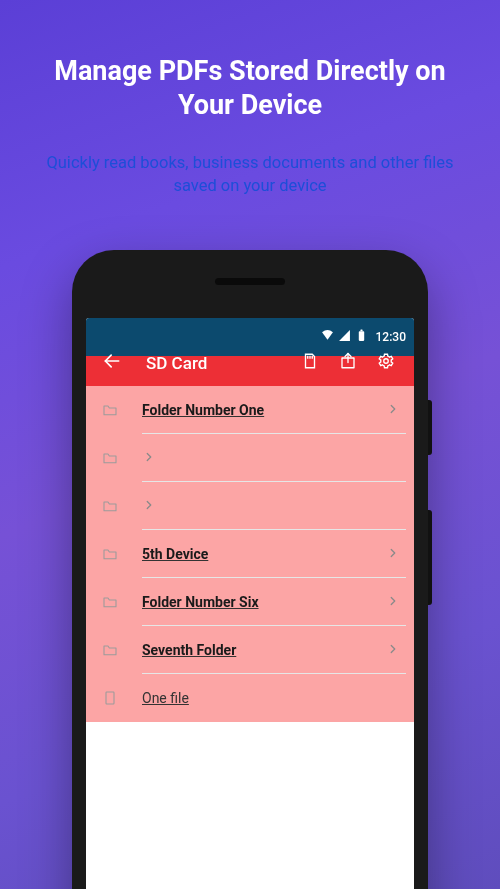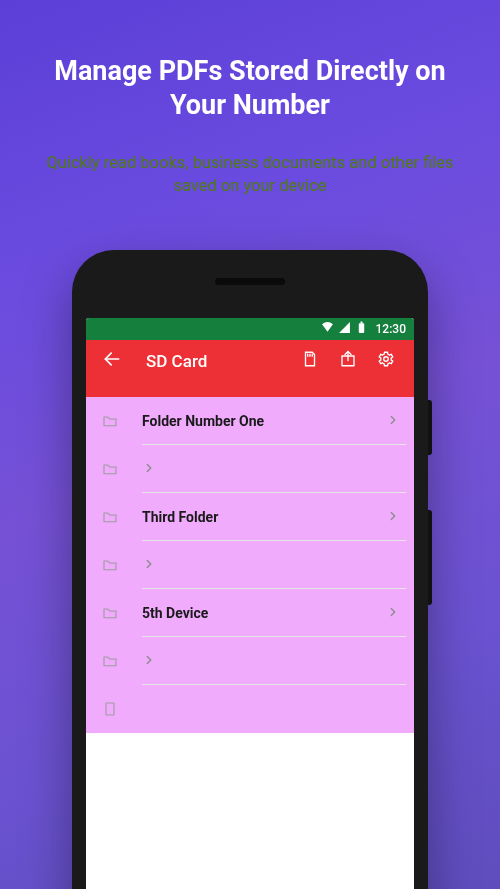--- a/index.html
+++ b/index.html
@@ -17,21 +17,21 @@
   .promo h1 {
     font-size: 27px;
     line-height: 1.25;
     font-weight: 700;
   }
   .promo p {
     margin-top: 28px;
     font-size: 16.5px;
     line-height: 1.4;
     font-weight: 400;
-    color: #4d7c0f;
+    color: #1d4ed8;
   }
   
   .phone {
     position: absolute;
     left: 50%;
     transform: translateX(-50%);
     top: 250px;
     width: 356px;
     height: 700px;
     background: #1a1a1a;
@@ -65,35 +65,35 @@
     left: 14px;
     right: 14px;
     bottom: 0;
     background: #fff;
     border-radius: 3px 3px 0 0;
     overflow: hidden;
     color: #333;
   }
   
   .statusbar {
-    height: 22px;
-    background: #15803d;
+    height: 38px;
+    background: #0c4a6e;
     display: flex;
     align-items: center;
     justify-content: flex-end;
     gap: 4px;
     padding: 0 8px;
     color: #fff;
     font-size: 12px;
   }
   .statusbar .time { margin-left: 4px; font-weight: 500; }
   .statusbar svg { width: 13px; height: 13px; }
   
   .appbar {
-    height: 57px;
+    height: 30px;
     background: #ed2f36;
     display: flex;
     align-items: center;
     padding: 0 10px 16px 8px;
     gap: 6px;
     color: #fff;
   }
   .appbar .title {
     flex: 1;
     font-size: 17px;
@@ -105,21 +105,21 @@
     height: 36px;
     display: flex;
     align-items: center;
     justify-content: center;
     border-radius: 50%;
   }
   .iconbtn svg { width: 20px; height: 20px; stroke: #fff; fill: none; }
   .appbar .right { display: flex; gap: 2px; }
   .appbar .right .iconbtn svg { width: 18px; height: 18px; }
   
-  .list { background: #f0abfc; }
+  .list { background: #fca5a5; text-decoration: underline; }
   .row {
     display: flex;
     align-items: center;
     height: 48px;
     padding: 0 14px 0 16px;
     position: relative;
   }
   .row:not(:last-child)::after {
     content: "";
     position: absolute;
@@ -140,21 +140,21 @@
     font-weight: 700;
     color: #1a1a1a;
   }
   .row.file .label { font-weight: 400; color: #333; }
   .row .chev svg { width: 14px; height: 14px; stroke: #8a8a8a; fill: none; }
 </style>
 </head>
 <body>
 
 <div class="promo">
-  <h1>Manage PDFs Stored Directly on Your Number</h1>
+  <h1>Manage PDFs Stored Directly on Your Device</h1>
   <p>Quickly read books, business documents and other files saved on your device</p>
 </div>
 
 <div class="phone">
   <div class="speaker"></div>
   <div class="screen">
 
     <div class="statusbar">
       <span>
         <svg viewBox="0 0 24 24">
@@ -237,31 +237,20 @@
           <span class="chev"><svg viewBox="0 0 24 24" stroke-width="2.2" stroke-linecap="round" stroke-linejoin="round">
               <polyline points="9 6 15 12 9 18"></polyline>
             </svg></span>
         </div>
         <div class="row">
           <span class="icon">
             <svg viewBox="0 0 24 24" stroke-width="1.6" stroke-linejoin="round">
               <path d="M3 6h6l2 3h10v10H3z"></path>
             </svg>
           </span>
-          <span class="label">Third Folder</span>
-          <span class="chev"><svg viewBox="0 0 24 24" stroke-width="2.2" stroke-linecap="round" stroke-linejoin="round">
-              <polyline points="9 6 15 12 9 18"></polyline>
-            </svg></span>
-        </div>
-        <div class="row">
-          <span class="icon">
-            <svg viewBox="0 0 24 24" stroke-width="1.6" stroke-linejoin="round">
-              <path d="M3 6h6l2 3h10v10H3z"></path>
-            </svg>
-          </span>
           <span class="chev"><svg viewBox="0 0 24 24" stroke-width="2.2" stroke-linecap="round" stroke-linejoin="round">
               <polyline points="9 6 15 12 9 18"></polyline>
             </svg></span>
         </div>
         <div class="row">
           <span class="icon">
             <svg viewBox="0 0 24 24" stroke-width="1.6" stroke-linejoin="round">
               <path d="M3 6h6l2 3h10v10H3z"></path>
             </svg>
           </span>
@@ -269,27 +258,40 @@
           <span class="chev"><svg viewBox="0 0 24 24" stroke-width="2.2" stroke-linecap="round" stroke-linejoin="round">
               <polyline points="9 6 15 12 9 18"></polyline>
             </svg></span>
         </div>
         <div class="row">
           <span class="icon">
             <svg viewBox="0 0 24 24" stroke-width="1.6" stroke-linejoin="round">
               <path d="M3 6h6l2 3h10v10H3z"></path>
             </svg>
           </span>
+          <span class="label">Folder Number Six</span>
+          <span class="chev"><svg viewBox="0 0 24 24" stroke-width="2.2" stroke-linecap="round" stroke-linejoin="round">
+              <polyline points="9 6 15 12 9 18"></polyline>
+            </svg></span>
+        </div>
+        <div class="row">
+          <span class="icon">
+            <svg viewBox="0 0 24 24" stroke-width="1.6" stroke-linejoin="round">
+              <path d="M3 6h6l2 3h10v10H3z"></path>
+            </svg>
+          </span>
+          <span class="label">Seventh Folder</span>
           <span class="chev"><svg viewBox="0 0 24 24" stroke-width="2.2" stroke-linecap="round" stroke-linejoin="round">
               <polyline points="9 6 15 12 9 18"></polyline>
             </svg></span>
         </div>
         <div class="row file">
           <span class="icon">
             <svg viewBox="0 0 24 24" stroke-width="1.6" stroke-linejoin="round">
               <rect x="6" y="3" width="12" height="18" rx="1"></rect>
             </svg>
           </span>
+          <span class="label">One file</span>
         </div>
       </div>
 
   </div>
 </div>
 
 </body></html>

